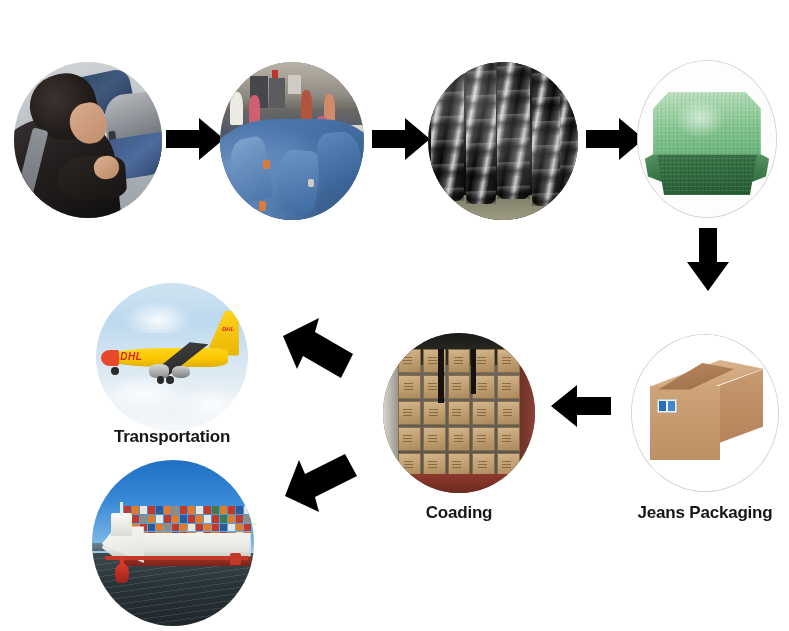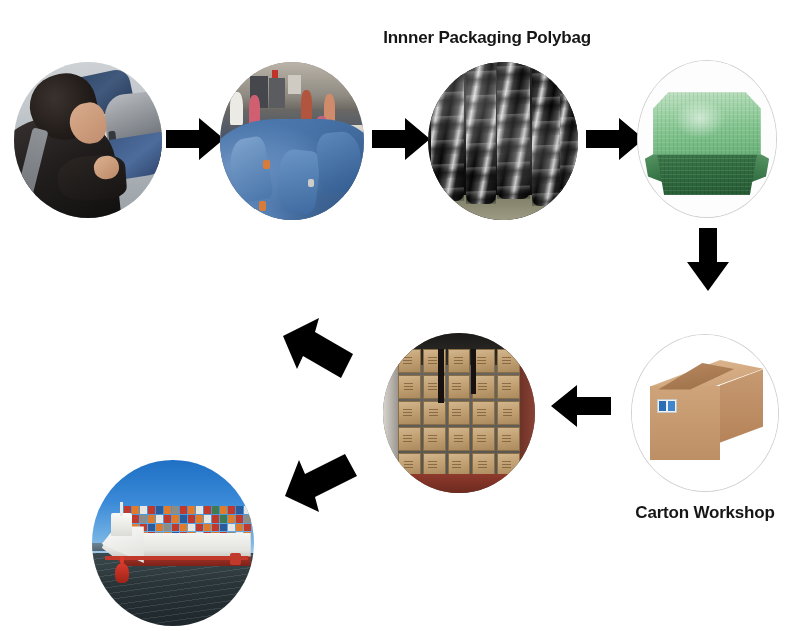--- a/index.html
+++ b/index.html
@@ -273,21 +273,20 @@
 
   
   .arrow { position: absolute; }
   .arrow svg { display:block; }
 </style>
 </head>
 <body>
 
 <div id="stage">
 
-  <div class="label" style="left:372px; top:29px; width:230px;">Innner Packaging Polybag</div>
 
   <div class="node ellipse" style="left:14px; top:62px; width:148px; height:156px;">
     <div class="photo">
       <div class="ws-bg"></div>
       <div class="ws-table"></div>
       <div class="ws-fabric1"></div>
       <div class="ws-machine"></div>
       <div class="ws-needle"></div>
       <div class="ws-fabric2"></div>
       <div class="ws-body"></div>
@@ -378,21 +377,42 @@
       <div class="wb-hl"></div>
     </div>
   </div>
 
   <div class="arrow" style="left:686px; top:228px;">
     <svg width="44" height="64" viewBox="0 0 44 64" aria-hidden="true">
       <polygon points="13,0 31,0 31,34 43,34 22,63 1,34 13,34" fill="#000000"></polygon>
     </svg>
   </div>
 
-
+  <div class="node ellipse" style="left:96px; top:283px; width:152px; height:148px;">
+    <div class="photo">
+      <div class="pl-bg"></div>
+      <div class="pl-cloud1"></div>
+      <div class="pl-cloud2"></div>
+      <div class="pl-cloud3"></div>
+      <div class="pl-tail"></div>
+      <div class="pl-tailtxt">DHL</div>
+      <div class="pl-hstab"></div>
+      <div class="pl-fuse"></div>
+      <div class="pl-nose"></div>
+      <div class="pl-text">DHL</div>
+      <div class="pl-wing"></div>
+      <div class="pl-eng1"></div>
+      <div class="pl-eng2"></div>
+      <div class="pl-gear" style="left:10%; top:57%; width:5%; height:5%;"></div>
+      <div class="pl-gear" style="left:40%; top:63%; width:5%; height:5%;"></div>
+      <div class="pl-gear" style="left:46%; top:63%; width:5%; height:5%;"></div>
+    </div>
+  </div>
+
+  <div class="label" style="left:92px; top:428px; width:160px;">Transportation</div>
 
   <div class="node ellipse" style="left:92px; top:460px; width:162px; height:166px;">
     <div class="photo">
       <div class="sh-sky"></div>
       <div class="sh-sea"></div>
       <div class="sh-wave"></div>
       <div class="sh-far"></div>
       <div class="sh-cont">
         <span class="sh-red"></span>
           <span class="sh-org"></span>
@@ -516,20 +536,21 @@
           <span></span>
           <span></span>
           <span></span>
       </div>
       <div class="ld-gap1"></div>
       <div class="ld-gap2"></div>
       <div class="ld-floor"></div>
     </div>
   </div>
 
+  <div class="label" style="left:379px; top:504px; width:160px;">Coading</div>
 
   <div class="arrow" style="left:549px; top:383px;">
     <svg width="62" height="46" viewBox="0 0 62 46" aria-hidden="true">
       <polygon points="62,14 28,14 28,2 2,23 28,44 28,32 62,32" fill="#000000"></polygon>
     </svg>
   </div>
 
   <div class="node ring" style="left:631px; top:334px; width:148px; height:158px;">
     <div class="photo">
       <div class="cb-bg"></div>
@@ -537,15 +558,15 @@
       <div class="cb-side"></div>
       <div class="cb-front"></div>
       <div class="cb-flap"></div>
       <div class="cb-lbl">
           <i></i>
           <i></i>
         </div>
     </div>
   </div>
 
-  <div class="label" style="left:620px; top:504px; width:170px;">Carton Workshop</div>
+  <div class="label" style="left:620px; top:504px; width:170px;">Jeans Packaging</div>
 
 </div>
 
 </body></html>

